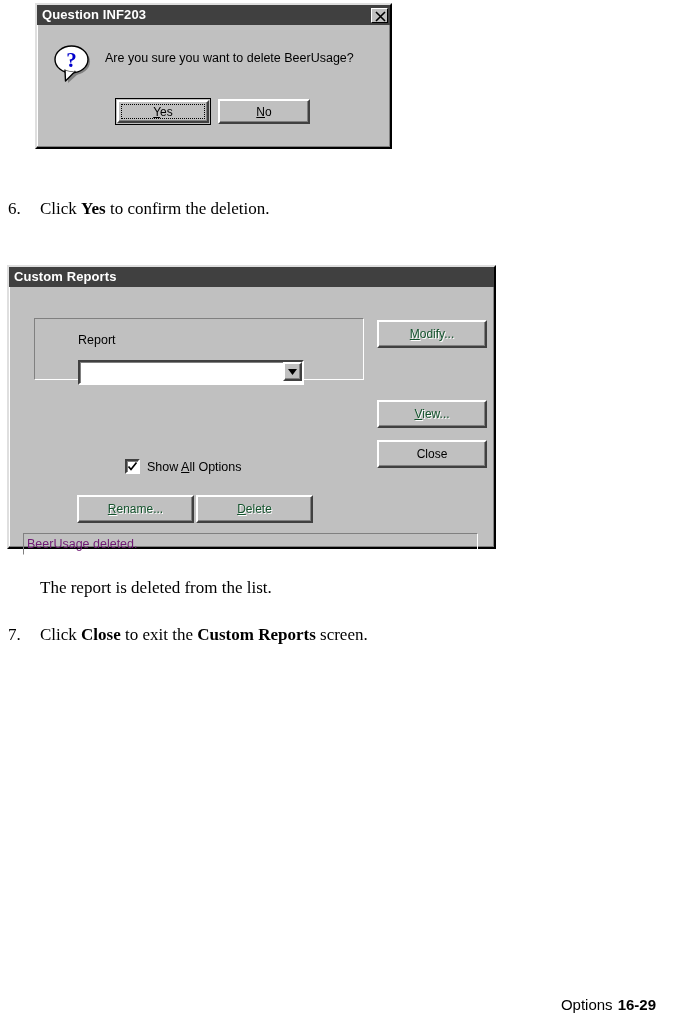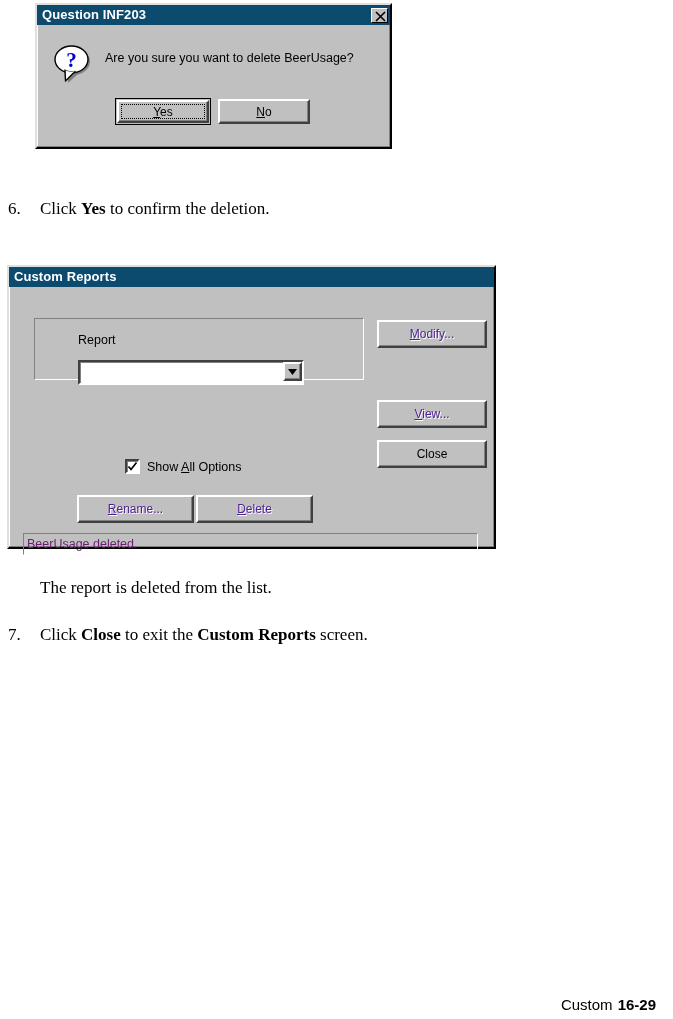--- a/index.html
+++ b/index.html
@@ -18,21 +18,21 @@
 
   
   .win {
     position: absolute;
     background: #c0c0c0;
     box-sizing: border-box;
     font-family: "Liberation Sans", sans-serif;
   }
 
   .titlebar {
-    background: #0c4a6e;
+    background: #404040;
     color: #ffffff;
     font-family: "Liberation Sans", sans-serif;
     font-weight: bold;
     font-size: 13px;
     line-height: 18px;
     padding: 1px 2px 1px 5px;
     display: flex;
     align-items: center;
     justify-content: space-between;
     letter-spacing: 0.1px;
@@ -98,21 +98,21 @@
   }
   .btn.default .focus-rect {
     position: absolute;
     left: 2px; right: 2px; top: 2px; bottom: 2px;
     border: 1px dotted #000000;
     pointer-events: none;
   }
 
   
   .btn.disabled .lbl {
-    color: #4c1d95;
+    color: #14532d;
     text-shadow: 1px 1px 0 #ffffff;
   }
 
   
   .sunken {
     background: #ffffff;
     border-top: 2px solid #404040;
     border-left: 2px solid #404040;
     border-right: 2px solid #ffffff;
     border-bottom: 2px solid #ffffff;
@@ -453,14 +453,14 @@
 </div>
 
 <div class="step" id="step-7">
   <span class="num">7.</span>
   <span class="txt">
     <span>Click </span><b>Close</b><span> to exit the </span><b>Custom Reports</b><span> screen.</span>
   </span>
 </div>
 
 <div id="page-footer">
-  <span>Custom</span><span class="num">16-29</span>
+  <span>Options</span><span class="num">16-29</span>
 </div>
 
 </body></html>

